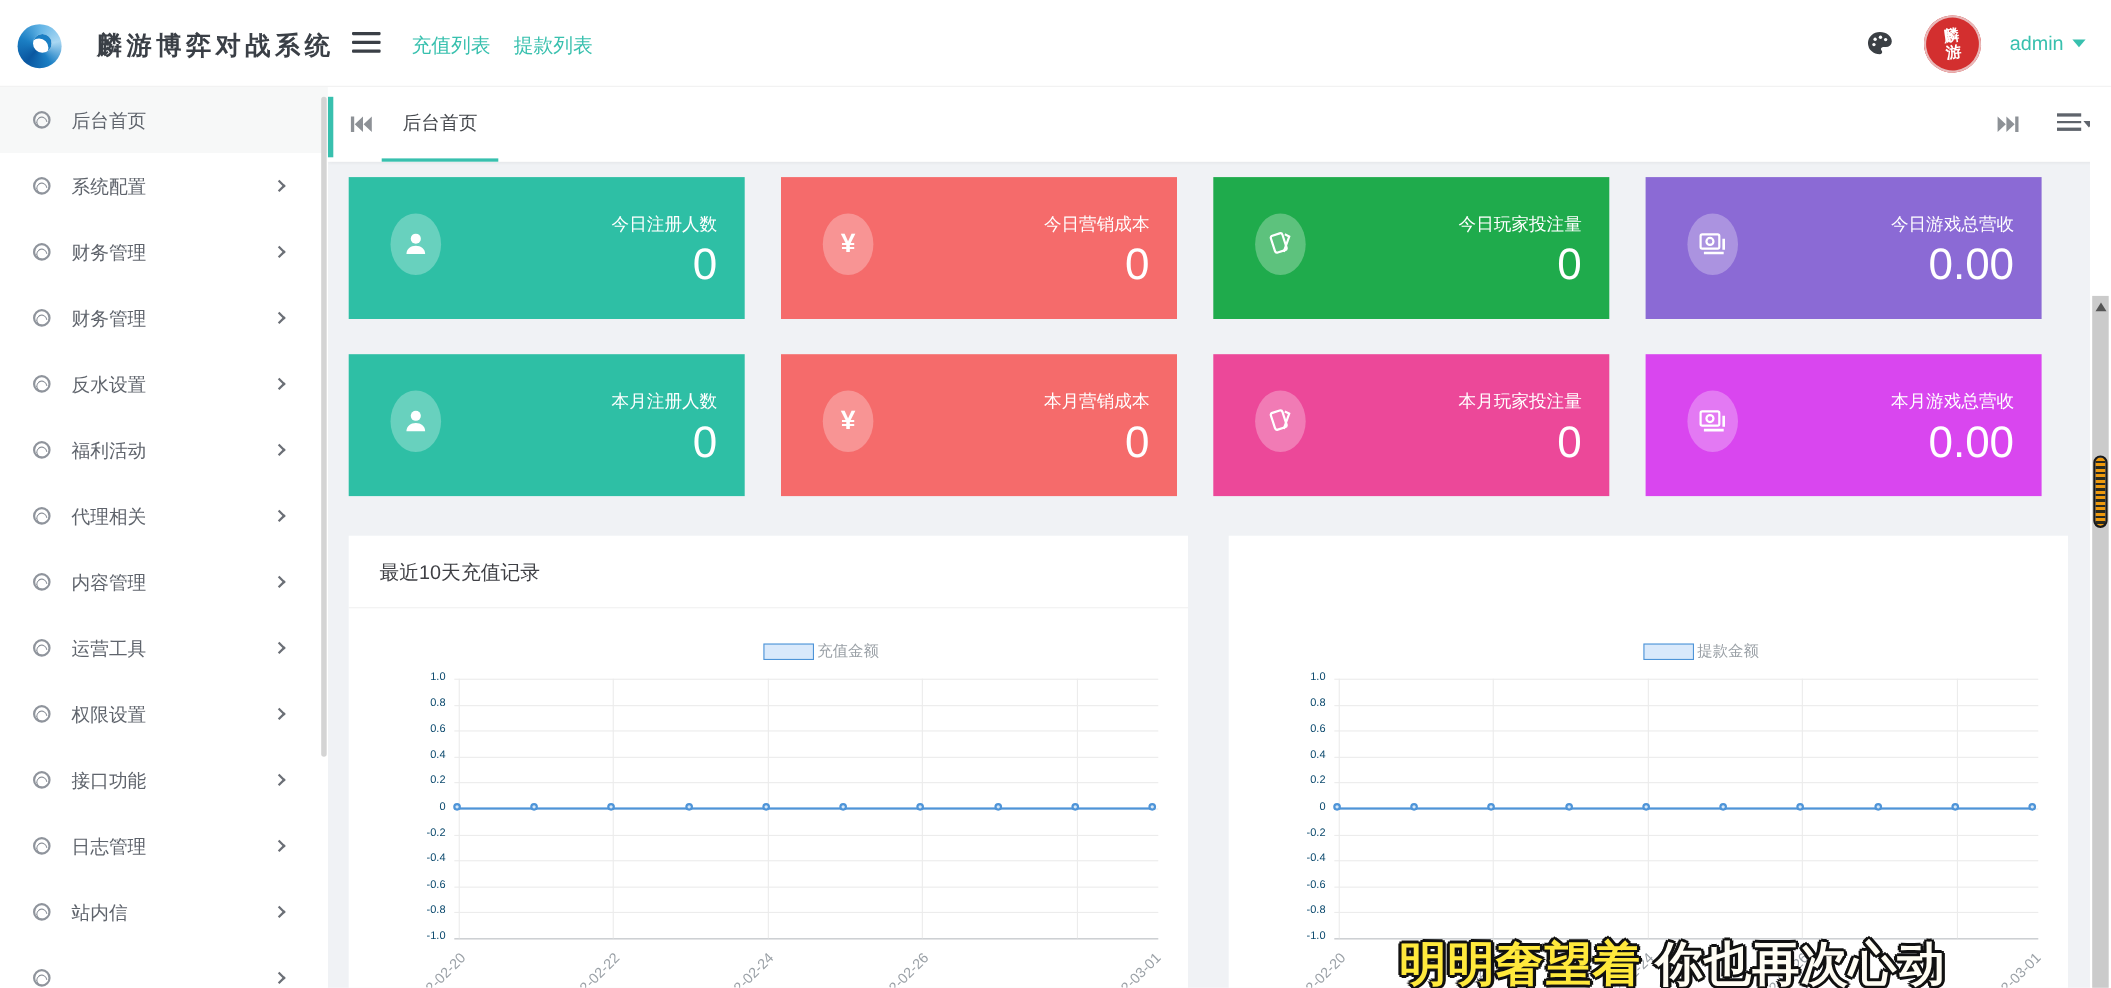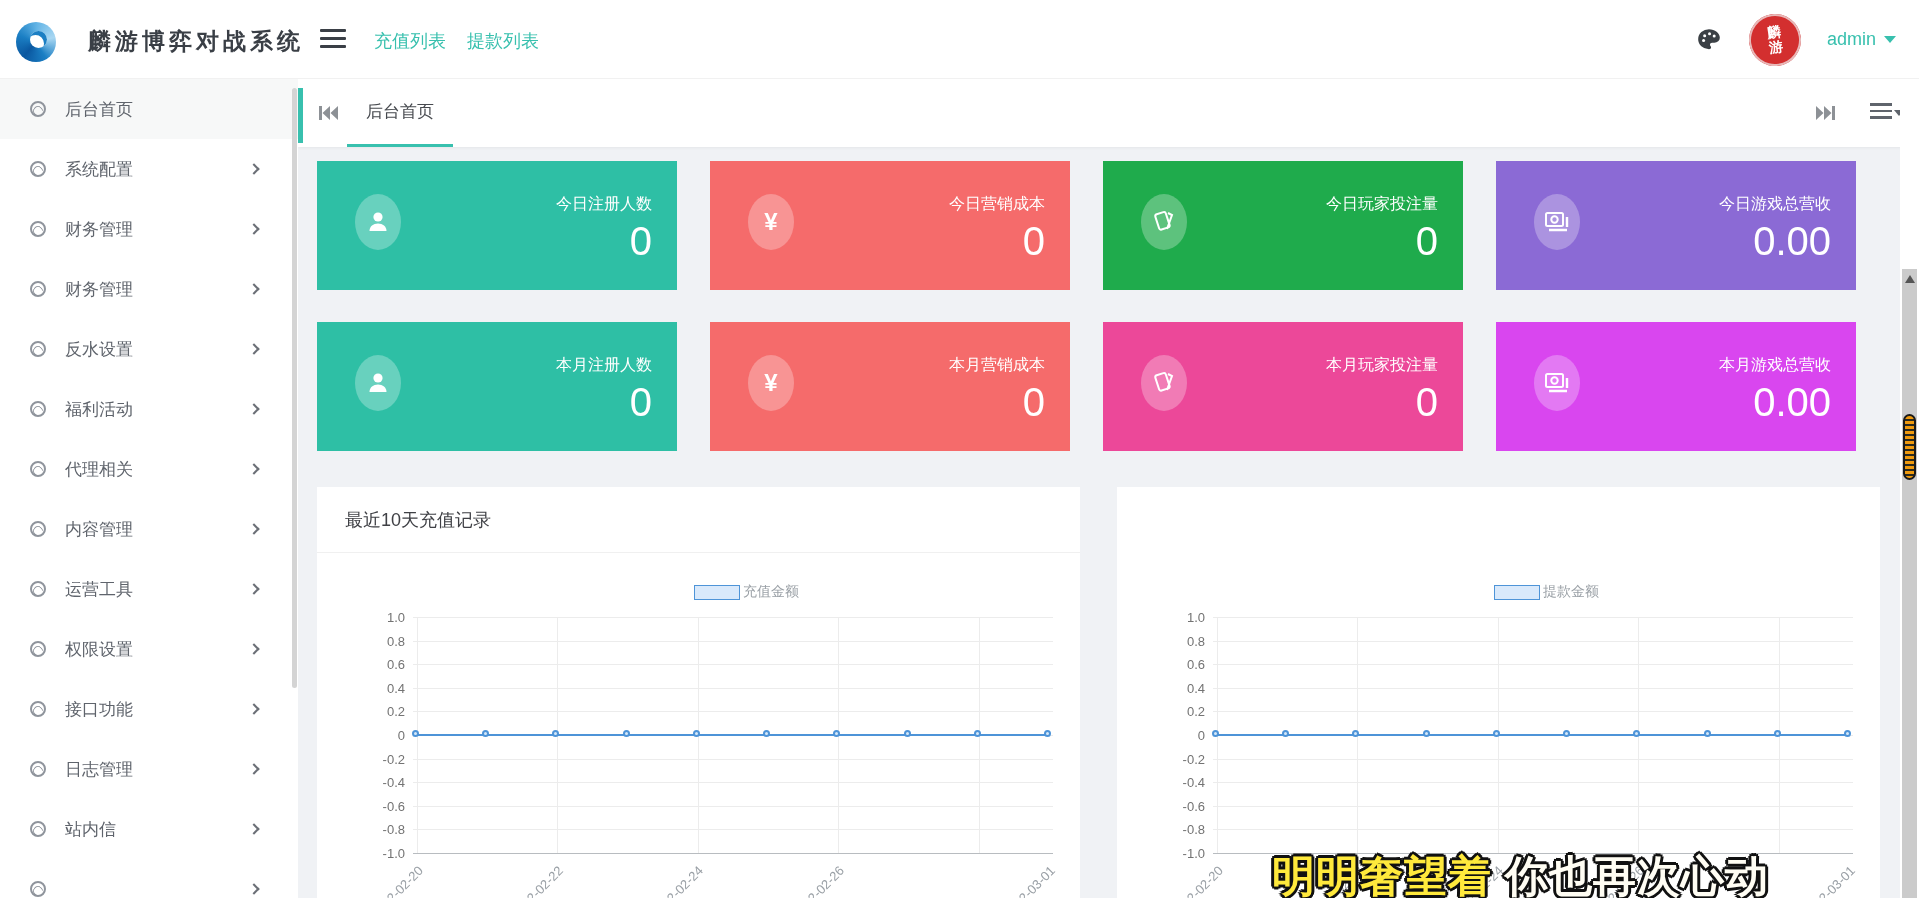--- a/index.html
+++ b/index.html
@@ -74,21 +74,21 @@
   .panel-title { height:66px; line-height:66px; padding-left:28px; font-size:18px; color:#3f4045;
     border-bottom:1px solid #f0f0f0; }
   .legend-row { position:absolute; left:0; top:96px; width:100%; display:flex; justify-content:center;
     align-items:center; gap:3px;margin-left:48px; }
   .legend-box { width:46px; height:15px; background:#d9e9fb; border:1.5px solid #4e94d8; }
   .legend-label { font-size:14px; color:#9aa0a6; }
   .plot { position:absolute; left:96px; top:124px; width:640px; height:290px; }
   .hgrid { position:absolute; left:0; width:640px; height:1px; background:#ececec; }
   .hgrid.axis { background:#b8bcc0; }
   .vgrid { position:absolute; top:6px; width:1px; height:236px; background:#ececec; }
-  .ytick { position:absolute; left:-60px; width:52px; text-align:right; font-size:13px; color:#737373; }
+  .ytick { position:absolute; left:-60px; width:52px; text-align:right; font-size:10px; color:#0c4a6e; }
   .zline { position:absolute; height:2px; }
   .mk { position:absolute; width:7px; height:7px; border-radius:50%; border:2px solid #4e94d8; }
   .xl { position:absolute; width:0; }
   .xl span { position:absolute; right:2px; top:0; white-space:nowrap; font-size:13px; color:#9aa0a6;
     transform:rotate(-45deg); transform-origin:100% 0%; }
 
   
   #subtitle { position:absolute; left:1272px; top:848px; z-index:40; font-size:43px; font-weight:900;
     white-space:pre; letter-spacing:1px;
     text-shadow:-3px 0 0 #111,3px 0 0 #111,0 -3px 0 #111,0 3px 0 #111,

